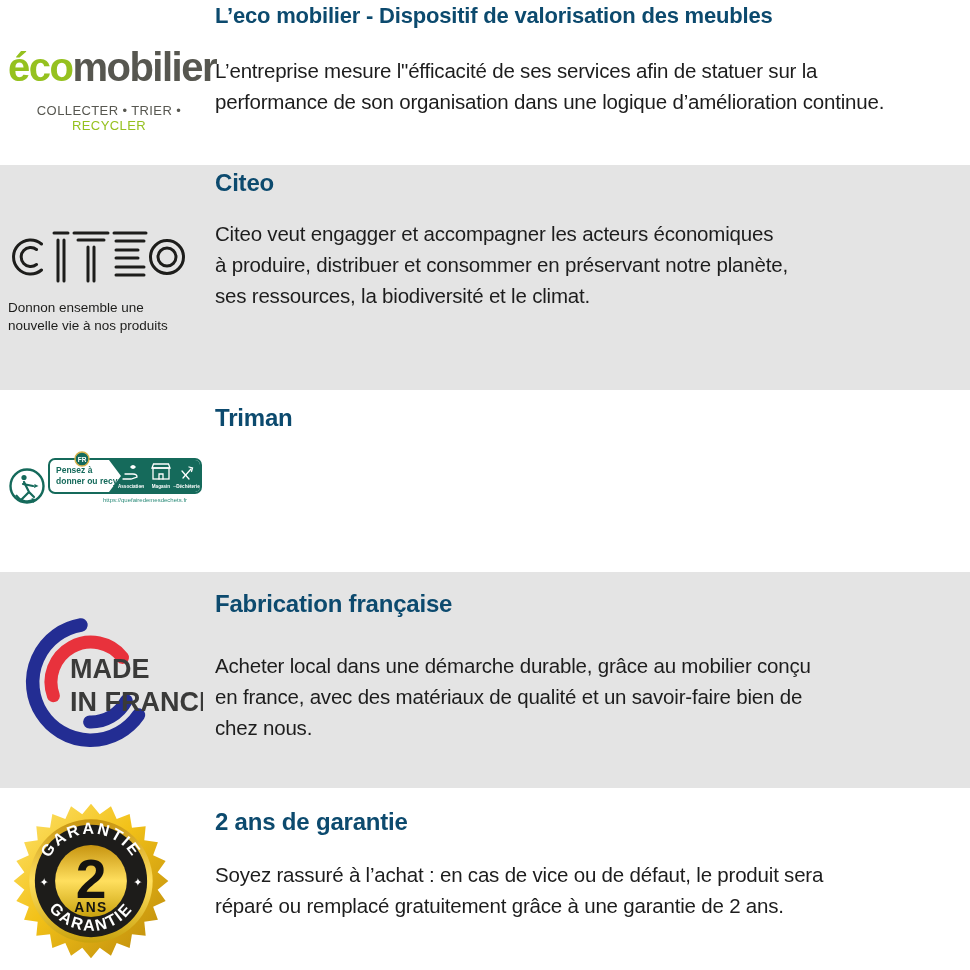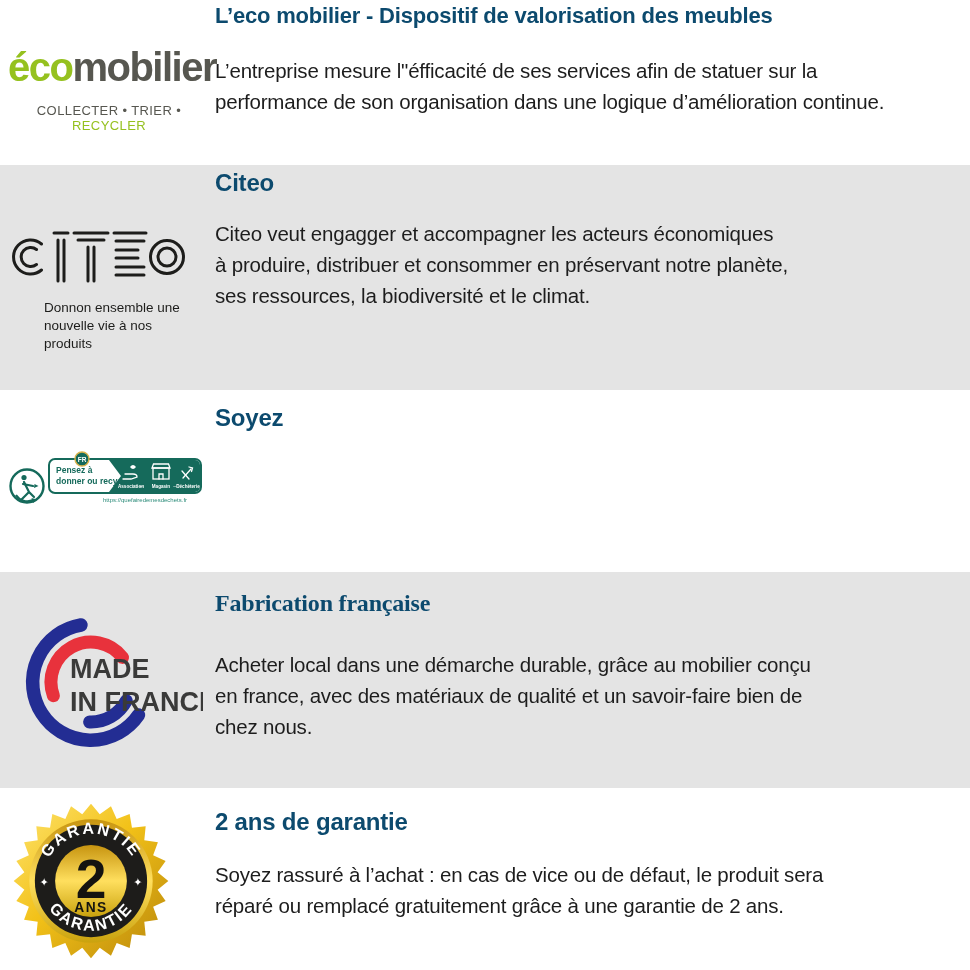--- a/index.html
+++ b/index.html
@@ -20,34 +20,34 @@
     font-size:20.5px; line-height:31px; color:#1d1d1d; white-space:pre-line;
     letter-spacing:-0.2px;
   }
   
   #s1 { height:165px; } #s2 { height:225px; } #s3 { height:182px; }
   #s4 { height:216px; } #s5 { height:182px; }
   
   #s1 .text-col { padding-top:3px; }  #s1 .sec-title { font-size:22px; margin-bottom:26px; }
   #s2 .text-col { padding-top:4px; } #s2 .sec-title { margin-bottom:21px; }
   #s3 .text-col { padding-top:14px; } #s3 .sec-title { margin-bottom:22px; }
-  #s4 .text-col { padding-top:18px; } #s4 .sec-title { margin-bottom:32px;font-family:Liberation Serif, serif; }
+  #s4 .text-col { padding-top:18px; } #s4 .sec-title { margin-bottom:32px; }
   #s5 .text-col { padding-top:20px; } #s5 .sec-title { margin-bottom:23px; }
 
   
   .eco-logo { position:absolute; left:8px; top:48px; width:202px; text-align:center; }
   .eco-word { font-size:40px; font-weight:bold; letter-spacing:-1.5px; line-height:38px; }
   .eco-word .g { color:#95c11f; }
   .eco-word .d { color:#575750; }
   .eco-tag { font-size:13px; font-weight:normal; letter-spacing:0.4px; margin-top:17px; color:#575750; }
   .eco-tag .g { color:#95c11f; }
 
   
   .citeo-logo { position:absolute; left:8px; top:62px; width:185px; }
-  .citeo-tag { font-size:13.5px; color:#1d1d1b; margin-top:8px; line-height:18px; white-space:pre-line;margin-left:36px; }
+  .citeo-tag { font-size:13.5px; color:#1d1d1b; margin-top:8px; line-height:18px; white-space:pre-line; }
 
   
   .triman-logo { position:absolute; left:3px; top:56px; width:205px; }
 
   
   .mif-logo { position:absolute; left:13px; top:26px; width:190px; }
 
   
   .badge-logo { position:absolute; left:12px; top:12px; width:158px; }
 </style>
@@ -155,21 +155,21 @@
           <text x="158" y="42" font-size="4.6" font-weight="bold" fill="#ffffff" text-anchor="middle" font-family="Liberation Sans, sans-serif">Magasin</text>
           <text x="185" y="42" font-size="4.6" font-weight="bold" fill="#ffffff" text-anchor="middle" font-family="Liberation Sans, sans-serif">Déchèterie</text>
           <text x="138" y="42" font-size="6" fill="#ffffff" text-anchor="middle" font-family="Liberation Sans, sans-serif">–</text>
           <text x="172" y="42" font-size="6" fill="#ffffff" text-anchor="middle" font-family="Liberation Sans, sans-serif">–</text>
         </g>
         <text x="100" y="56" font-size="6" fill="#2c8c7a" font-family="Liberation Sans, sans-serif">https://quefairedemesdechets.fr</text>
       </svg>
     </div>
   </div>
   <div class="text-col">
-    <div class="sec-title">Soyez</div>
+    <div class="sec-title">Triman</div>
   </div>
 </div>
 
 <div class="section sec-gray" id="s4">
   <div class="logo-col">
     <div class="mif-logo">
       <svg width="190" height="162" viewBox="0 0 190 162">
         <g fill="none" stroke-linecap="round">
           <path d="M68 27 A58 58 0 1 0 125.5 117" stroke="#232d93" stroke-width="13.5"></path>
           <path d="M40.4 97.7 A40 40 0 0 1 109.5 59.4" stroke="#e8323c" stroke-width="13"></path>

